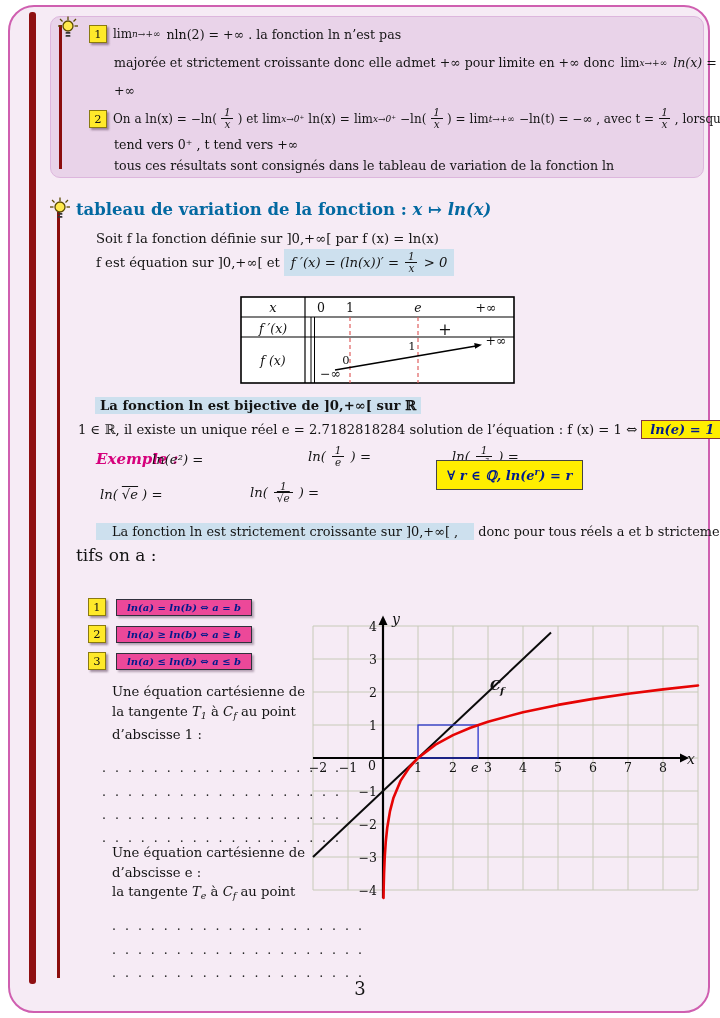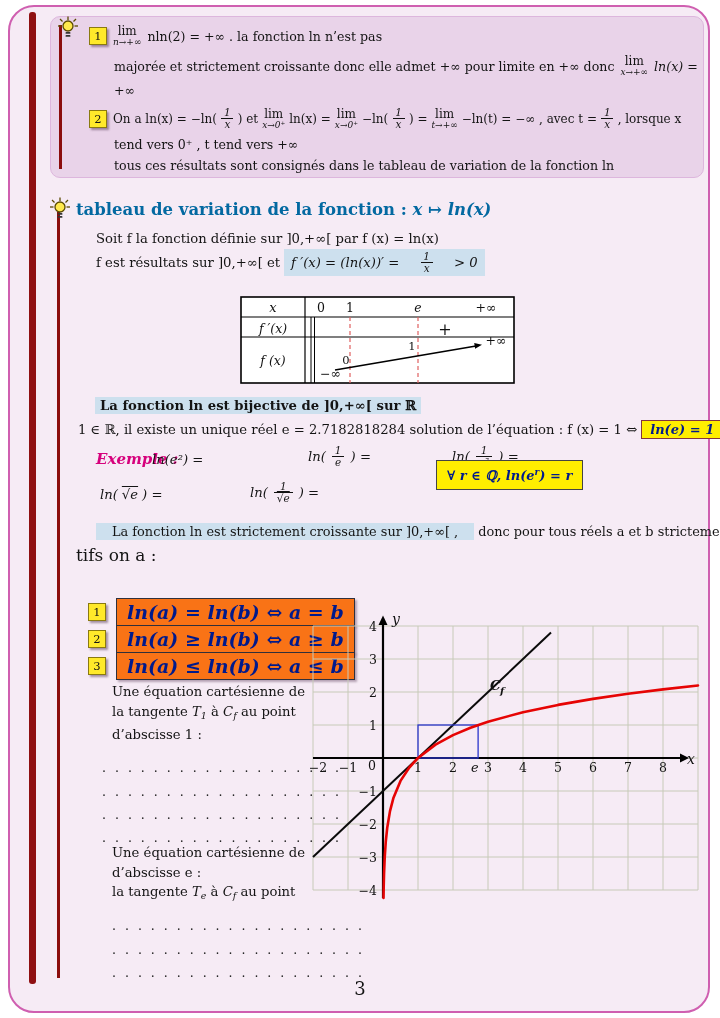--- a/index.html
+++ b/index.html
@@ -10,35 +10,35 @@
          border-radius:26px;background:#f6ebf5}
   .leftbar{position:absolute;left:29px;top:12px;width:7px;height:972px;background:#8f1012;border-radius:3px}
   .row{display:flex;align-items:center;gap:4px;white-space:nowrap}
   .tight{gap:2px;font-size:12px}
   .txt{font-size:12.6px}
   .body-txt{font-size:13.2px}
   .math{font-style:italic}
   .numbox{display:inline-flex;width:16px;height:16px;align-items:center;justify-content:center;
           background:#ffe92a;border:1px solid #8a7a10;font-size:11.5px;flex:none;
           box-shadow:1.5px 1.5px 2px rgba(60,30,60,.45)}
-  .lim{display:inline-flex;flex-direction:column;align-items:center;line-height:1;margin:0 2px;flex:none}
+  .lim{display:inline-flex;flex-direction:row;align-items:center;line-height:1;margin:0 2px;flex:none}
   .lim .ltop{font-size:12px}
   .lim .lbot{font-size:9px;font-style:italic;margin-top:1px}
   .frac{display:inline-flex;flex-direction:column;align-items:center;line-height:1.05;font-style:italic;margin:0 2px;flex:none}
   .frac .fn{font-size:10.5px;padding:0 3px}
   .frac .fd{font-size:10.5px;border-top:1px solid #111;padding:0 3px}
   .topbox{left:50px;top:16px;width:652px;height:160px;background:#e9d3e9;border:1px solid #ddb6dd;border-radius:10px}
   .vline-red{position:absolute;width:2.5px;background:#8b0d0d}
   .bulb{position:absolute;width:24px;height:28px}
   .title{font-size:16.5px;font-weight:bold;color:#0369a1;white-space:nowrap}
   .hlblue{background:#cde0ee}
   .ybox{background:#ffee00;border:1px solid #83343f;padding:1px 8px;font-style:italic;font-weight:bold;
         color:#001a8c;font-size:13px;white-space:nowrap}
-  .propbox{background:#f97316;border:1.3px solid #30303c;padding:2px 10px;font-style:italic;font-weight:bold;
-        color:#001a8c;font-size:19px;white-space:nowrap;box-shadow:1.5px 1.5px 2px rgba(60,30,60,.35)}
+  .propbox{background:#ec4899;border:1.3px solid #30303c;padding:2px 10px;font-style:italic;font-weight:bold;
+        color:#001a8c;font-size:10px;white-space:nowrap;box-shadow:1.5px 1.5px 2px rgba(60,30,60,.35)}
   .exlabel{color:#d6017c;font-weight:bold;font-style:italic;font-size:15px}
   .dotrow{position:absolute;overflow:hidden;white-space:nowrap;font-size:12.5px;letter-spacing:2.5px;color:#222;height:17px}
   .rad{text-decoration:overline}
   sup.r{font-size:9px;font-style:italic}
   .sub{font-size:9.5px;vertical-align:-3px;font-style:italic}
   .tblock div{line-height:19.5px;font-size:13.2px}
   .pagenum{font-size:18px;text-align:center;width:720px}
   svg text{font-family:"DejaVu Serif","Liberation Serif",serif;fill:#111}
 </style>
 </head>
@@ -142,22 +142,22 @@
       <rect x="9.5" y="20" width="5" height="1.8" rx=".9" fill="#333"></rect>
     </svg>
   </span>
   <div class="abs title" style="left:76px;top:200px">
     <span>tableau de variation de la fonction : </span><span class="math">x ↦ ln(x)</span>
   </div>
 
   <div class="abs body-txt" style="left:96px;top:231px;white-space:nowrap">Soit f la fonction définie sur ]0,+∞[ par f (x) = ln(x)</div>
 
   <div class="abs row" style="left:96px;top:249px">
-    <span class="body-txt">f est résultats sur ]0,+∞[ et</span>
-    <span class="row hlblue" style="padding:2px 7px;gap:19px">
+    <span class="body-txt">f est équation sur ]0,+∞[ et</span>
+    <span class="row hlblue" style="padding:2px 7px;gap:4px">
       <span class="body-txt math">f ′(x) = (ln(x))′ =</span>
       <span class="frac">
         <span class="fn">1</span>
         <span class="fd">x</span>
       </span>
       <span class="body-txt math">&gt; 0</span>
     </span>
   </div>
 
   <svg class="abs" style="left:240px;top:296px" width="275" height="88" viewBox="0 0 275 88">

